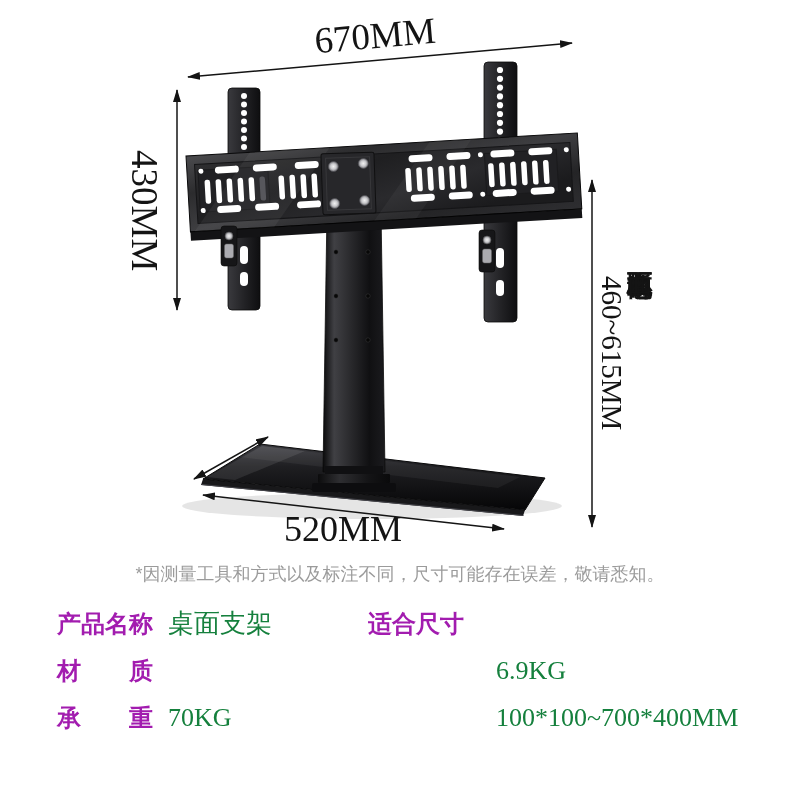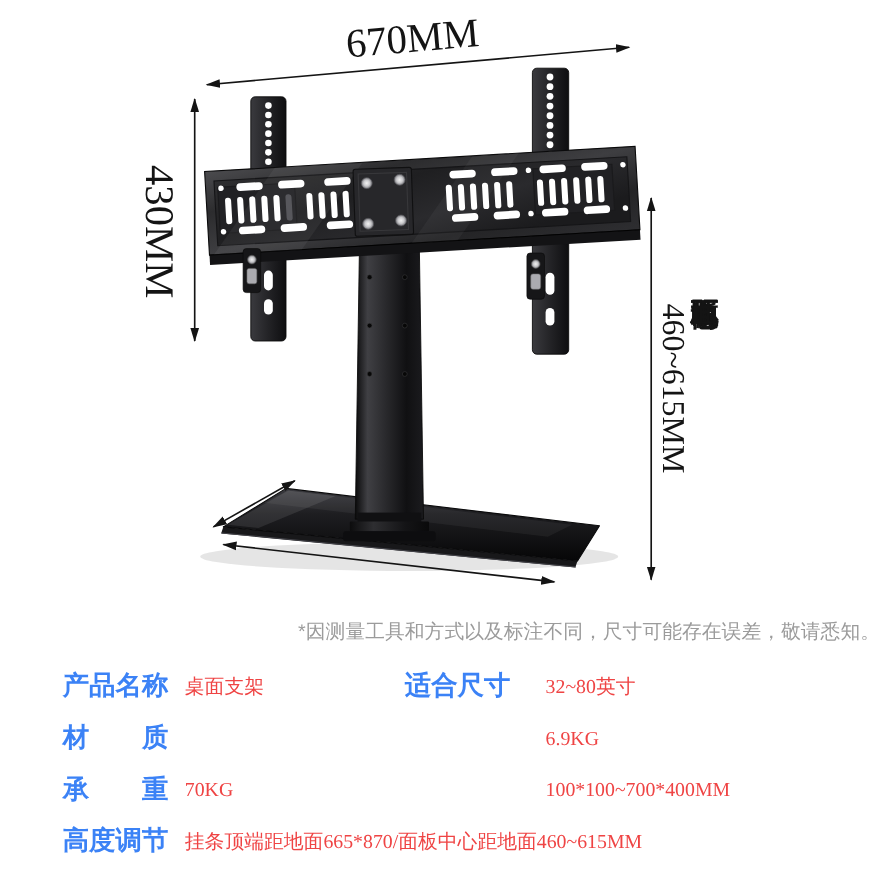--- a/index.html
+++ b/index.html
@@ -6,28 +6,28 @@
   #stage{position:relative;width:800px;height:800px;background:#ffffff;overflow:hidden;
          font-family:"Liberation Serif","DejaVu Serif",serif;color:#151515;}
   #product-svg{position:absolute;left:0;top:0;}
   .dim{position:absolute;font-family:"Liberation Serif","DejaVu Serif",serif;color:#141414;white-space:nowrap;}
   #dim-top{left:300px;top:14px;width:150px;font-size:37px;text-align:center;transform:rotate(-5deg);}
   #dim-left{left:126px;top:150px;font-size:37px;writing-mode:vertical-rl;line-height:1;}
   #dim-right{left:597px;top:276px;font-size:29px;writing-mode:vertical-rl;line-height:1;}
   #panel-caption{left:626px;top:253px;font-size:25px;font-weight:600;writing-mode:vertical-rl;line-height:1.05;}
   #dim-263{left:132px;top:417px;font-size:34px;}
   #dim-520{left:284px;top:508px;font-size:36px;}
-  #disclaimer{position:absolute;left:0;top:562px;width:800px;text-align:right;
+  #disclaimer{position:absolute;left:0;top:562px;width:800px;text-align:center;
               font-family:"Liberation Sans","DejaVu Sans",sans-serif;font-size:18px;color:#9b9b9b;}
   .spec-row{position:absolute;left:0;width:800px;height:34px;}
   .spec-row span{position:absolute;top:0;line-height:32px;white-space:nowrap;}
-  .spec-label{left:57px;width:96px;font-size:24px;font-weight:bold;color:#3b82f6;
+  .spec-label{left:57px;width:96px;font-size:24px;font-weight:bold;color:#a21caf;
               text-align:justify;text-align-last:justify;}
   .spec-label.r{left:368px;width:92px;}
-  .spec-value{left:168px;font-size:18px;color:#ef4444;}
+  .spec-value{left:168px;font-size:26px;color:#15803d;}
   .spec-value.r{left:496px;}
   #row1{top:608px;} #row2{top:655px;} #row3{top:702px;padding-left:47px;} #row4{top:749px;}
 </style>
 </head>
 <body>
 
 <div id="stage">
 
   <svg id="product-svg" width="800" height="600" viewBox="0 0 800 600">
     <defs>
@@ -227,36 +227,32 @@
       <line x1="592" y1="180" x2="592" y2="527" marker-start="url(#ah)" marker-end="url(#ah)"></line>
       <line x1="194" y1="479" x2="268" y2="437" marker-start="url(#ah)" marker-end="url(#ah)"></line>
       <line x1="203" y1="495" x2="504" y2="529" marker-start="url(#ah)" marker-end="url(#ah)"></line>
     </g>
   </svg>
 
   <div class="dim" id="dim-top">670MM</div>
   <div class="dim" id="dim-left">430MM</div>
   <div class="dim" id="dim-right">460~615MM</div>
   <div class="dim" id="panel-caption">面板中心距离地面</div>
+  <div class="dim" id="dim-520">520MM</div>
 
   <div id="disclaimer">*因测量工具和方式以及标注不同，尺寸可能存在误差，敬请悉知。</div>
 
   <div class="spec-row" id="row1">
     <span class="spec-label">产品名称</span>
     <span class="spec-value">桌面支架</span>
     <span class="spec-label r">适合尺寸</span>
-    <span class="spec-value r">32~80英寸</span>
   </div>
   <div class="spec-row" id="row2">
     <span class="spec-label">材质</span>
     <span class="spec-value r">6.9KG</span>
   </div>
   <div class="spec-row" id="row3">
     <span class="spec-label">承重</span>
     <span class="spec-value">70KG</span>
     <span class="spec-value r">100*100~700*400MM</span>
   </div>
-  <div class="spec-row" id="row4">
-    <span class="spec-label">高度调节</span>
-    <span class="spec-value">挂条顶端距地面665*870/面板中心距地面460~615MM</span>
-  </div>
 
 </div>
 
 </body></html>

